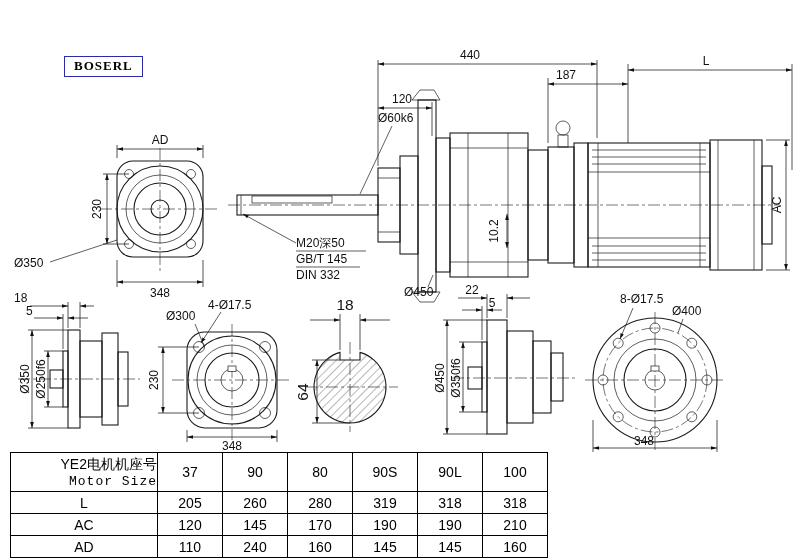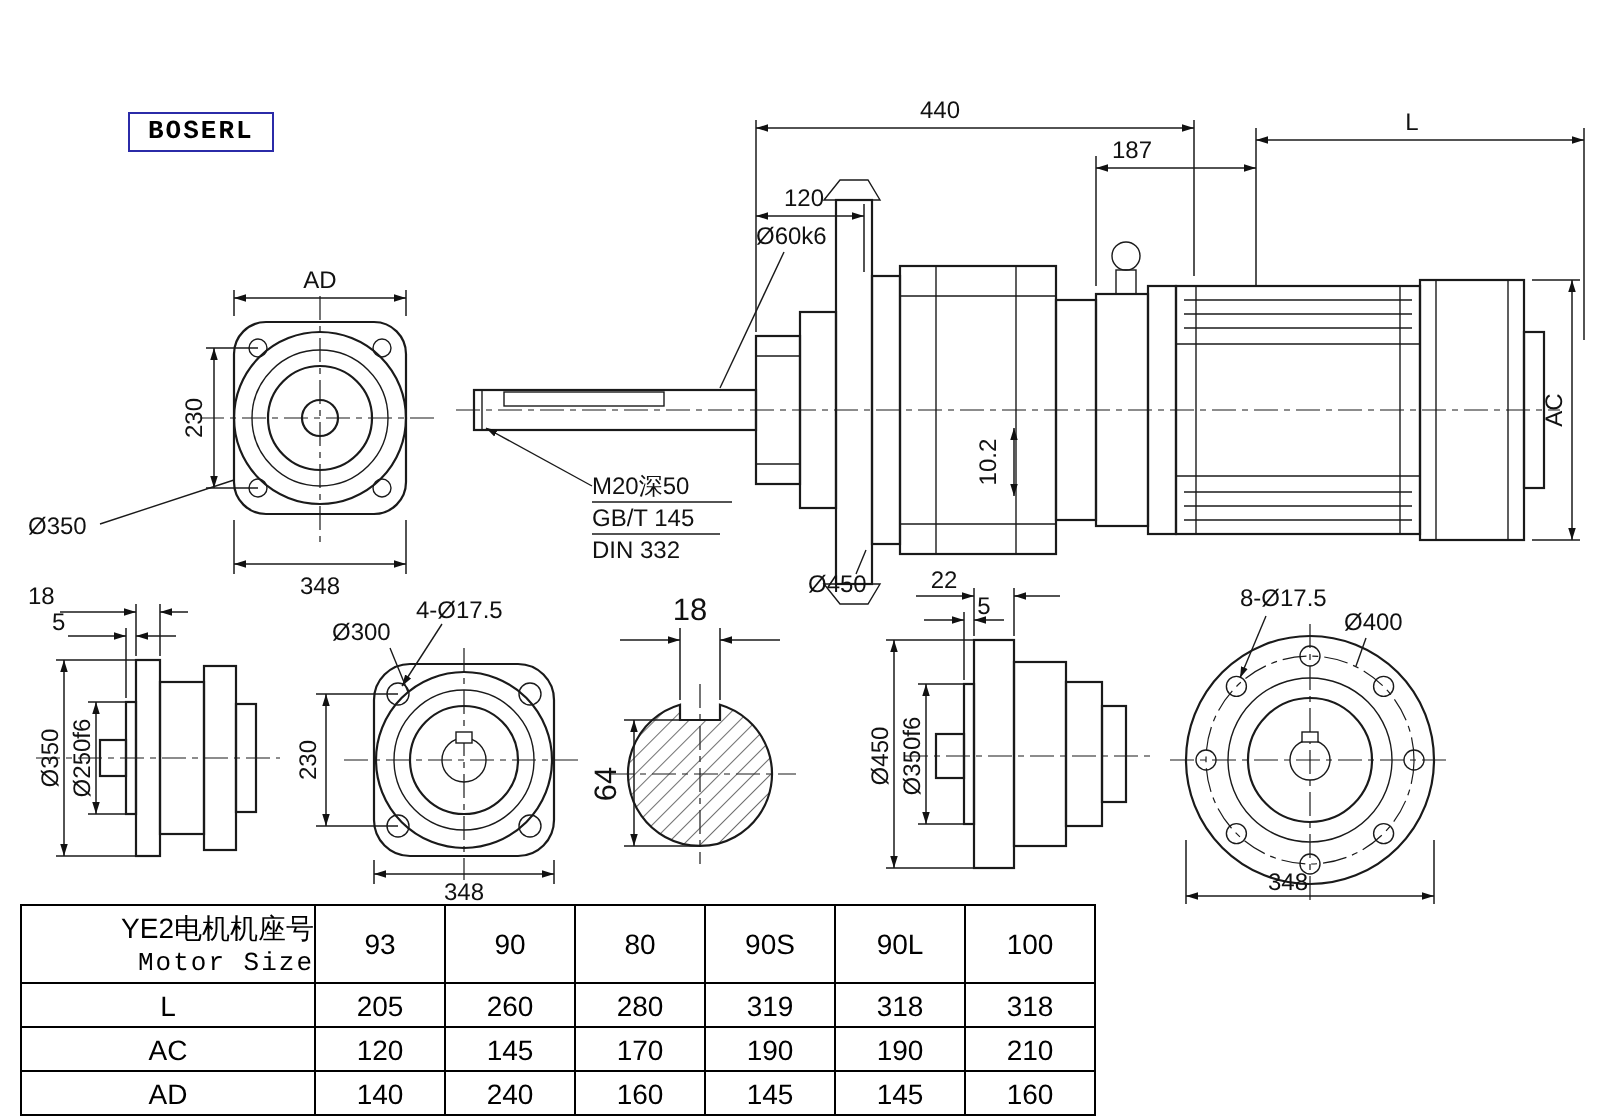--- a/index.html
+++ b/index.html
@@ -1,20 +1,20 @@
 <!DOCTYPE html>
 <html><head>
 <meta charset="utf-8">
 <style>
   html,body{margin:0;padding:0;background:#fff;}
   .page{position:relative;width:800px;height:559px;background:#fff;overflow:hidden;
         font-family:"Liberation Sans",sans-serif;color:#000;}
   .title{position:absolute;left:8px;top:5px;font-size:21px;font-weight:bold;letter-spacing:0.5px;}
   .brand{position:absolute;left:64px;top:56px;border:1px solid #2b2ba8;padding:1px 9px 2px 9px;
-         font-family:Liberation Mono, monospace;font-weight:bold;font-size:13px;letter-spacing:1px;}
+         font-family:Liberation Serif, serif;font-weight:bold;font-size:13px;letter-spacing:1px;}
   svg.drawing{position:absolute;left:0;top:0;}
   svg .ln{fill:none;stroke:#1a1a1a;stroke-width:1.1;}
   svg .tn{fill:none;stroke:#1a1a1a;stroke-width:0.7;}
   svg .cl{fill:none;stroke:#1a1a1a;stroke-width:0.6;stroke-dasharray:12 3 3 3;}
   svg .dim{fill:none;stroke:#1a1a1a;stroke-width:0.75;}
   svg text{font-family:"Liberation Sans",sans-serif;font-size:12px;fill:#111;}
   svg text.mid{text-anchor:middle;}
   svg text.big{font-size:15.5px;}
   table.spec{border-collapse:collapse;position:absolute;left:10px;top:452px;background:#fff;}
   .spec td,.spec th{border:1px solid #000;text-align:center;font-weight:normal;
@@ -273,21 +273,21 @@
 
 <div class="brand">BOSERL</div>
 
 <table class="spec">
   <tbody>
         <tr class="hdr">
     <th class="h1col">
       <div>YE2电机机座号</div>
       <div class="mono">Motor Size</div>
     </th>
-    <td class="val">93</td>
+    <td class="val">37</td>
     <td class="val">90</td>
     <td class="val">80</td>
     <td class="val">90S</td>
     <td class="val">90L</td>
     <td class="val">100</td>
   </tr>
   <tr class="r">
     <th>L</th>
     <td class="val">205</td>
     <td class="val">260</td>
@@ -300,21 +300,21 @@
     <th>AC</th>
     <td class="val">120</td>
     <td class="val">145</td>
     <td class="val">170</td>
     <td class="val">190</td>
     <td class="val">190</td>
     <td class="val">210</td>
   </tr>
   <tr class="r">
     <th>AD</th>
-    <td class="val">140</td>
+    <td class="val">110</td>
     <td class="val">240</td>
     <td class="val">160</td>
     <td class="val">145</td>
     <td class="val">145</td>
     <td class="val">160</td>
   </tr>
 </tbody>
     </table>
 
 </div>

